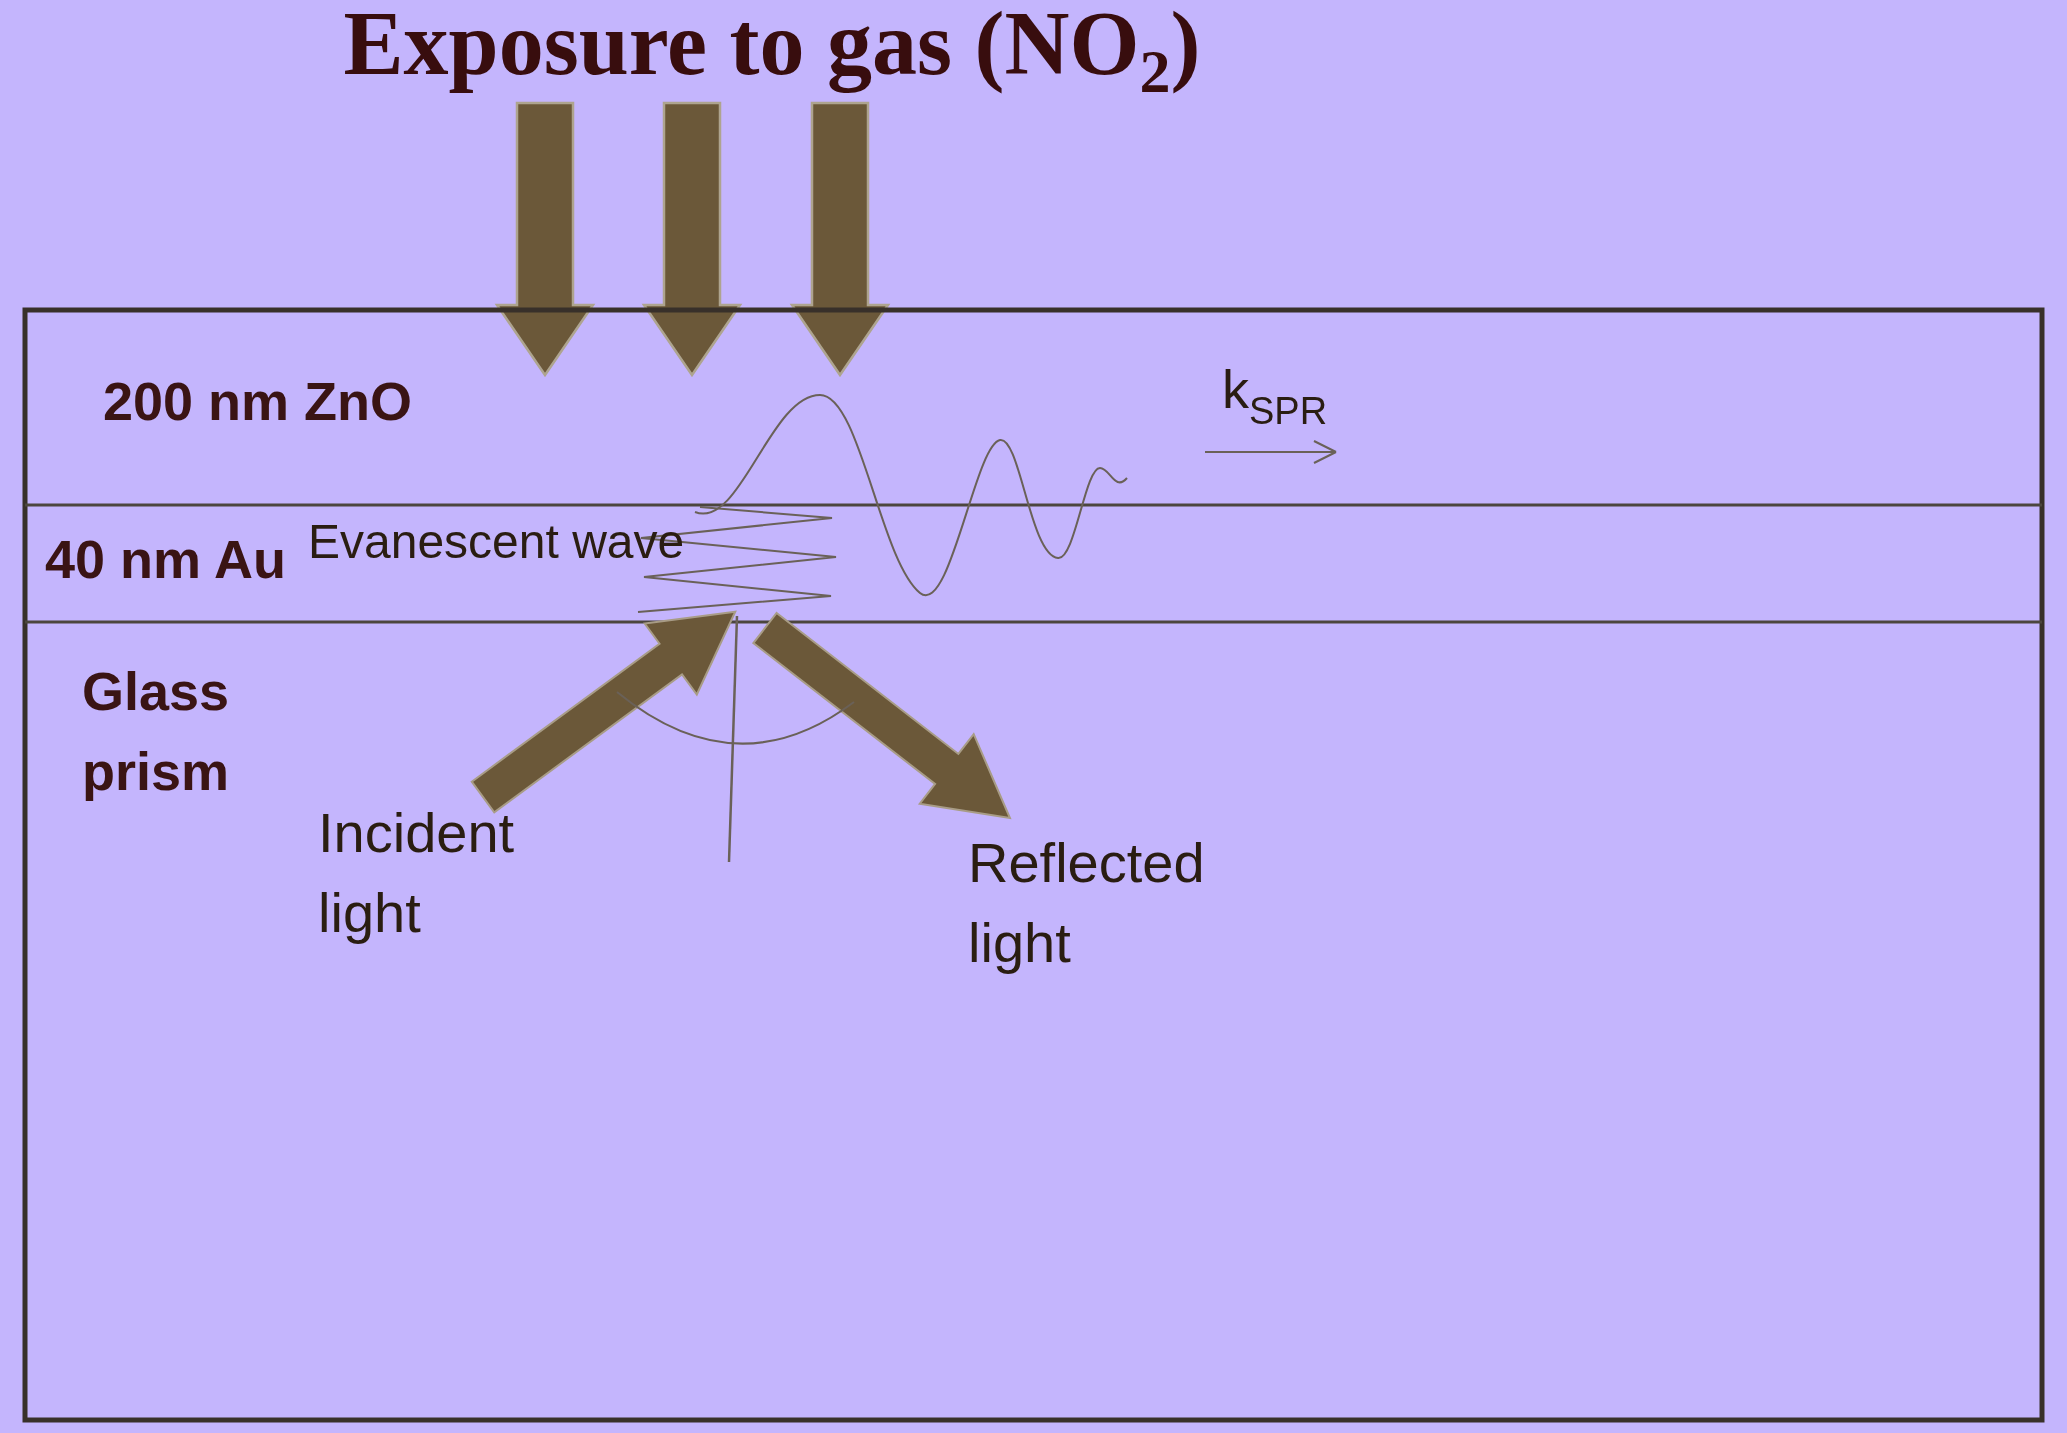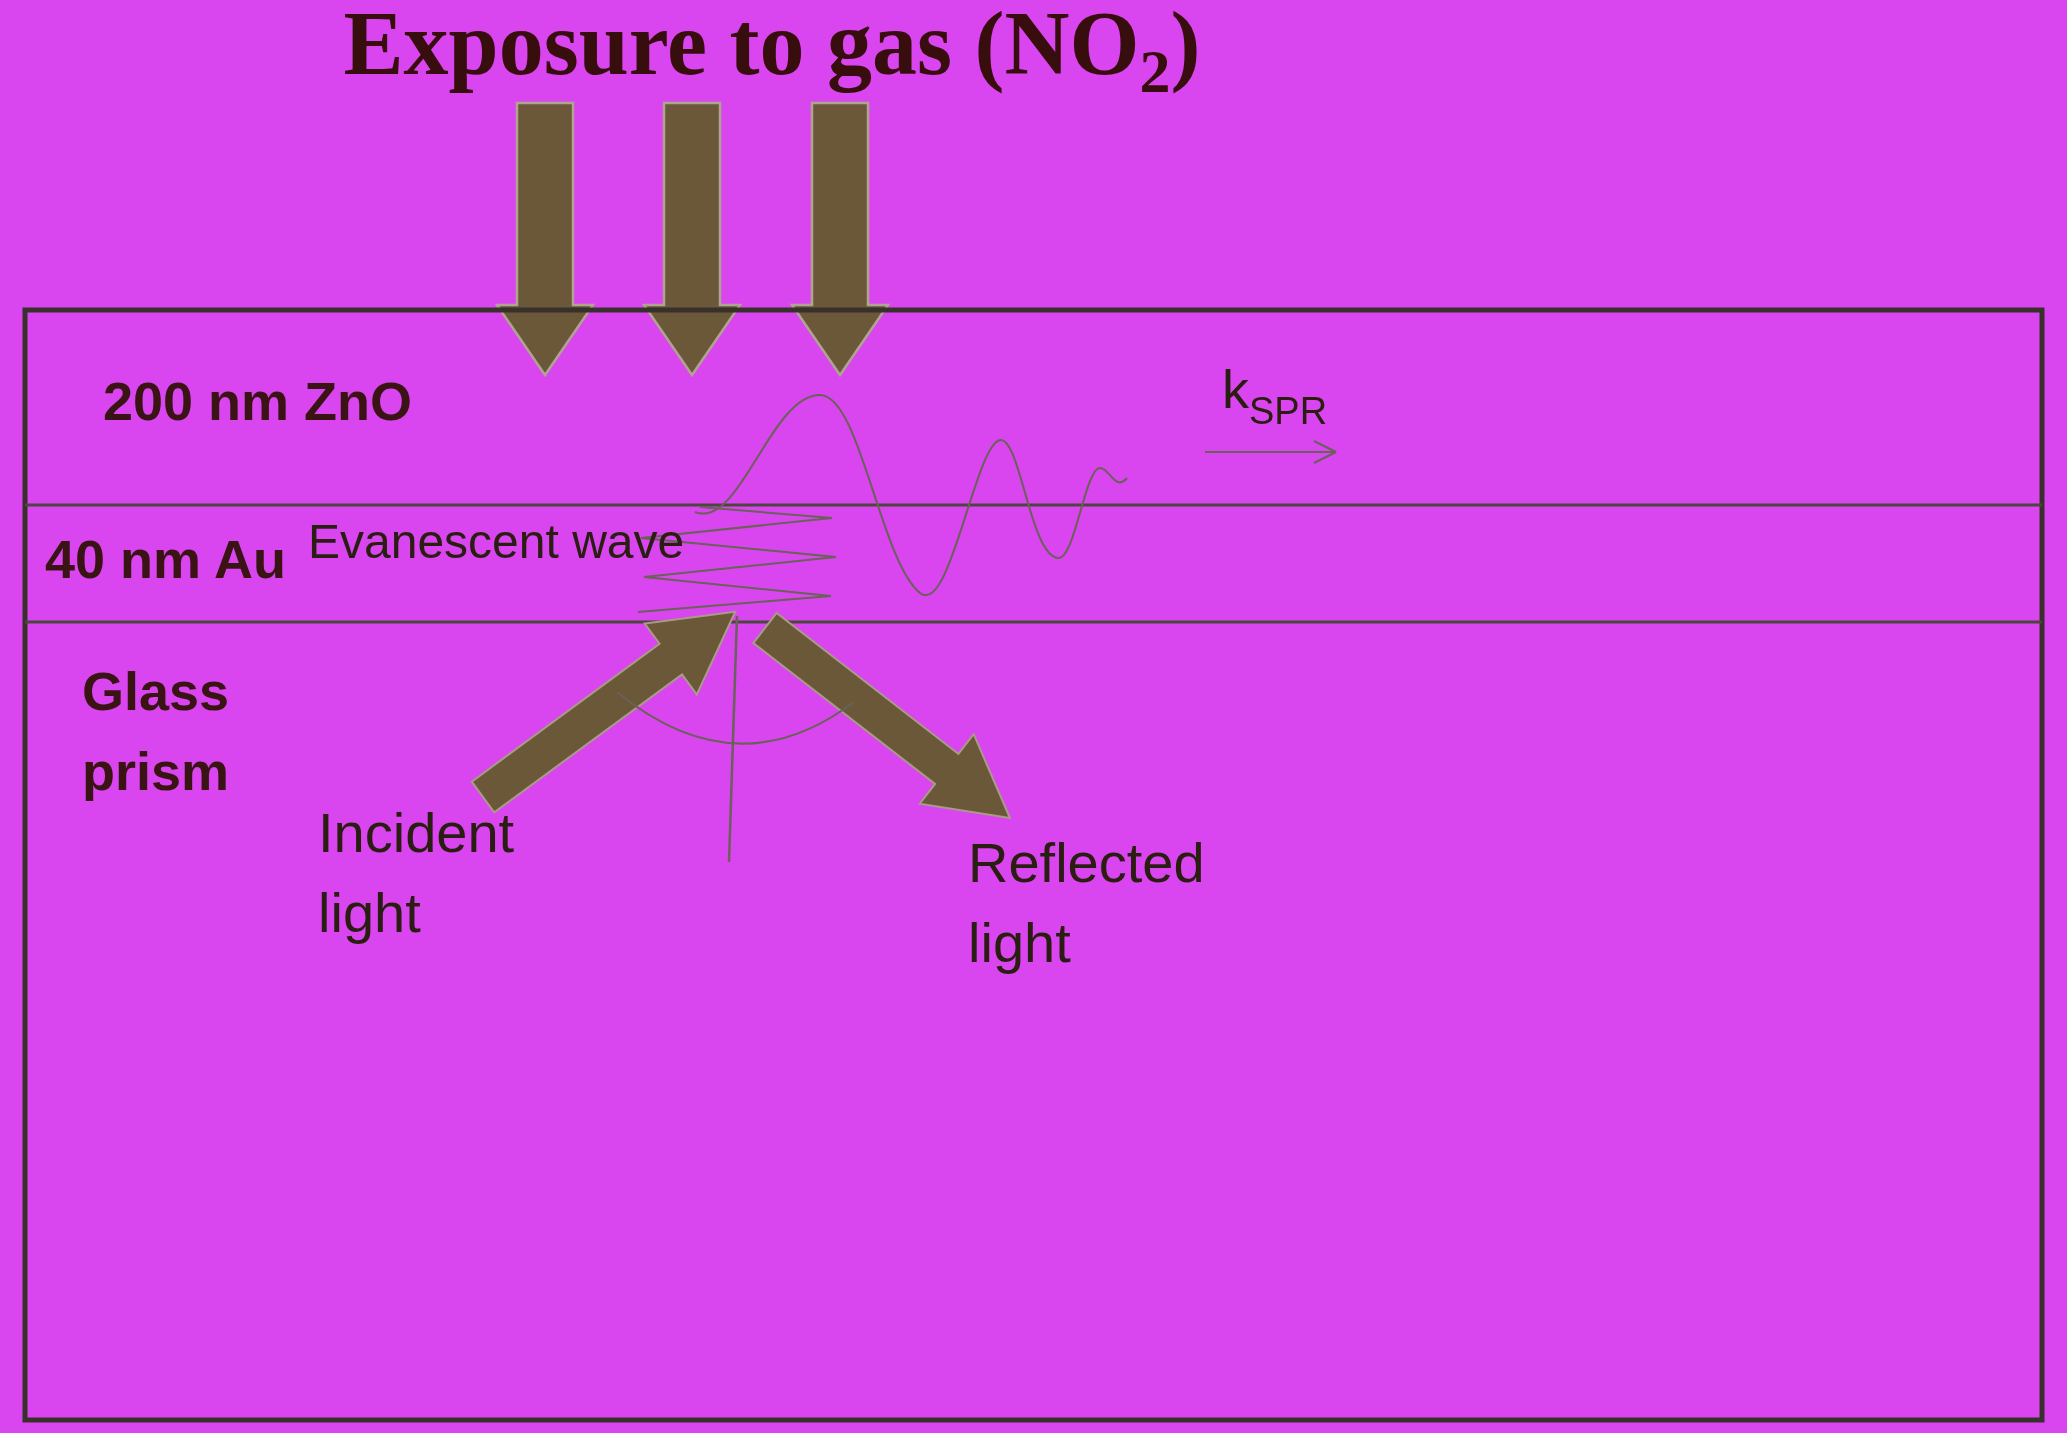--- a/index.html
+++ b/index.html
@@ -4,21 +4,21 @@
 <style>
   html, body {
     margin: 0;
     padding: 0;
     background: #ffffff;
   }
   .stage {
     position: relative;
     width: 2067px;
     height: 1433px;
-    background: #d946ef;
+    background: #c4b5fd;
     font-family: "Liberation Sans", sans-serif;
   }
   svg { display: block; }
 
   .title-text {
     font-family: "Liberation Serif", serif;
     font-weight: bold;
     font-size: 90px;
     fill: #380d0e;
   }

